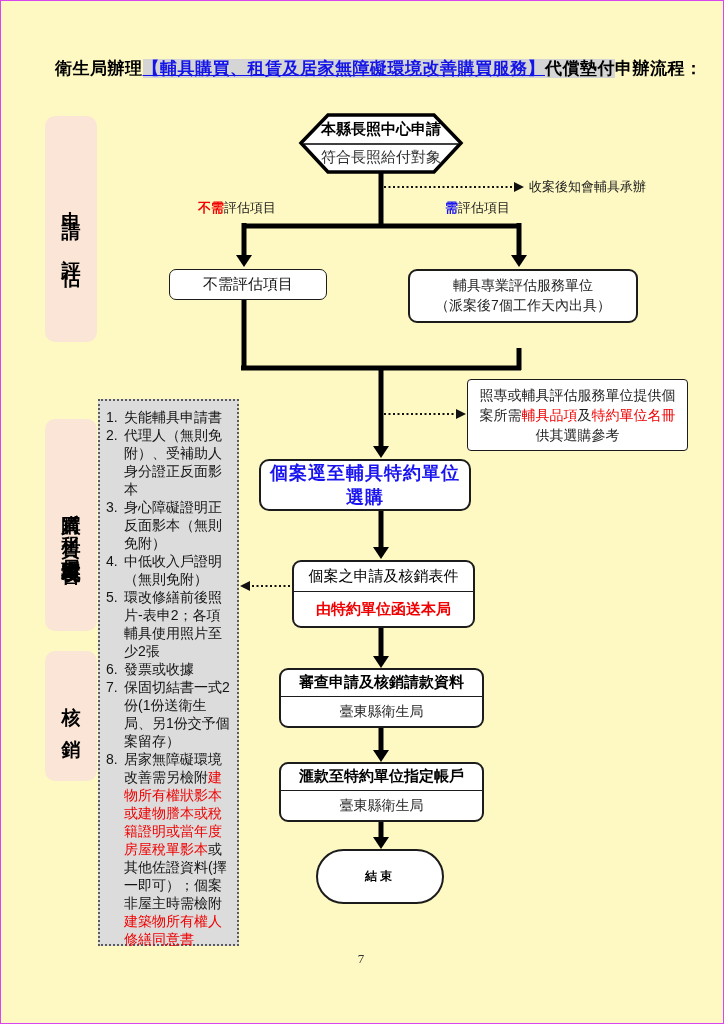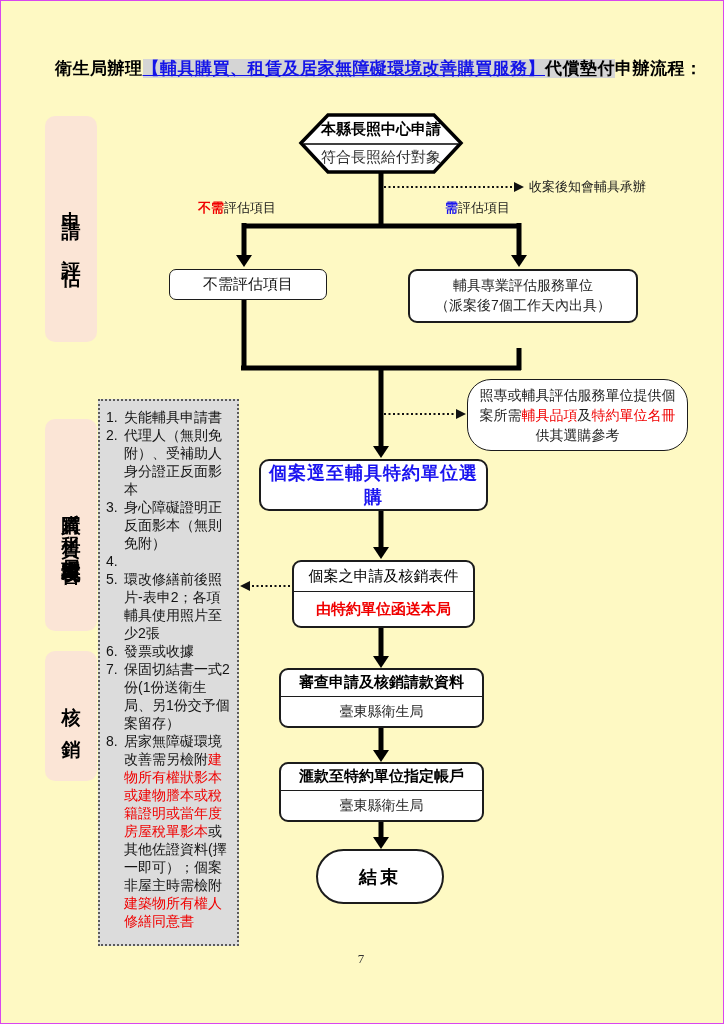--- a/index.html
+++ b/index.html
@@ -44,36 +44,36 @@
   
   .box{position:absolute;background:#fff;border:2px solid #1c1c1c;border-radius:9px;
     box-sizing:border-box;text-align:center;}
   .box-head{font-size:15px;padding:3px 2px 4px;border-bottom:1.5px solid #1c1c1c;color:#000;}
   .box-body{font-size:14px;padding:4px 2px 5px;line-height:1.45;color:#1f1f1f;}
   .no-eval{left:168px;top:268px;width:158px;height:31px;border-width:1.5px;
     font-size:15px;line-height:27px;border-radius:7px;}
   .report{left:407px;top:268px;width:230px;}
   .report .box-head{font-weight:bold;}
   .note{position:absolute;left:466px;top:378px;width:221px;height:72px;
-    border:1.5px solid #1c1c1c;border-radius:24px;box-sizing:border-box;
+    border:1.5px solid #1c1c1c;border-radius:4px;box-sizing:border-box;
     font-size:14px;line-height:1.43;text-align:center;padding:5px 8px;background:#fff;color:#1f1f1f;}
-  .select-box{left:258px;top:458px;width:229px;height:52px;border-radius:10px;
+  .select-box{left:258px;top:458px;width:212px;height:52px;border-radius:10px;
     display:flex;align-items:center;justify-content:center;
     font-size:18px;font-weight:bold;letter-spacing:1px;color:#1a14f0;}
   .forms{left:291px;top:559px;width:183px;}
   .forms .box-head{font-weight:400;padding:5px 8px;}
   .forms .box-body{font-size:15px;font-weight:bold;color:#f00000;padding:6px 2px;}
   .review{left:278px;top:667px;width:205px;}
   .review .box-head{font-weight:bold;}
   .remit{left:278px;top:761px;width:205px;}
   .remit .box-head{font-weight:bold;}
   .end-oval{position:absolute;left:315px;top:848px;width:128px;height:55px;
     background:#fff;border:2px solid #1c1c1c;border-radius:28px;box-sizing:border-box;
     display:flex;align-items:center;justify-content:center;
-    font-size:18px;font-weight:bold;letter-spacing:3px;color:#000;}
+    font-size:12px;font-weight:bold;letter-spacing:3px;color:#000;}
   
   .checklist{position:absolute;left:97px;top:398px;width:141px;height:547px;
     background:#dcdcdc;border:2px dotted #5a5a5a;box-sizing:border-box;
     padding:7px 4px 6px 6px;font-size:14px;line-height:18px;color:#141414;}
   .ck-item{display:flex;}
   .ck-no{width:18px;flex:none;}
   .ck-text{flex:1;}
   
   .page-number{position:absolute;left:340px;top:950px;width:40px;text-align:center;
     font-family:"Liberation Serif",serif;font-size:13px;color:#333;}
@@ -186,20 +186,21 @@
     <div class="ck-item">
       <span class="ck-no">2.</span>
       <span class="ck-text">代理人（無則免附）、受補助人身分證正反面影本</span>
     </div>
     <div class="ck-item">
       <span class="ck-no">3.</span>
       <span class="ck-text">身心障礙證明正反面影本（無則免附）</span>
     </div>
     <div class="ck-item">
       <span class="ck-no">4.</span>
+      <span class="ck-text">中低收入戶證明（無則免附）</span>
     </div>
     <div class="ck-item">
       <span class="ck-no">5.</span>
       <span class="ck-text">環改修繕前後照片-表申2；各項輔具使用照片至少2張</span>
     </div>
     <div class="ck-item">
       <span class="ck-no">6.</span>
       <span class="ck-text">發票或收據</span>
     </div>
     <div class="ck-item">

